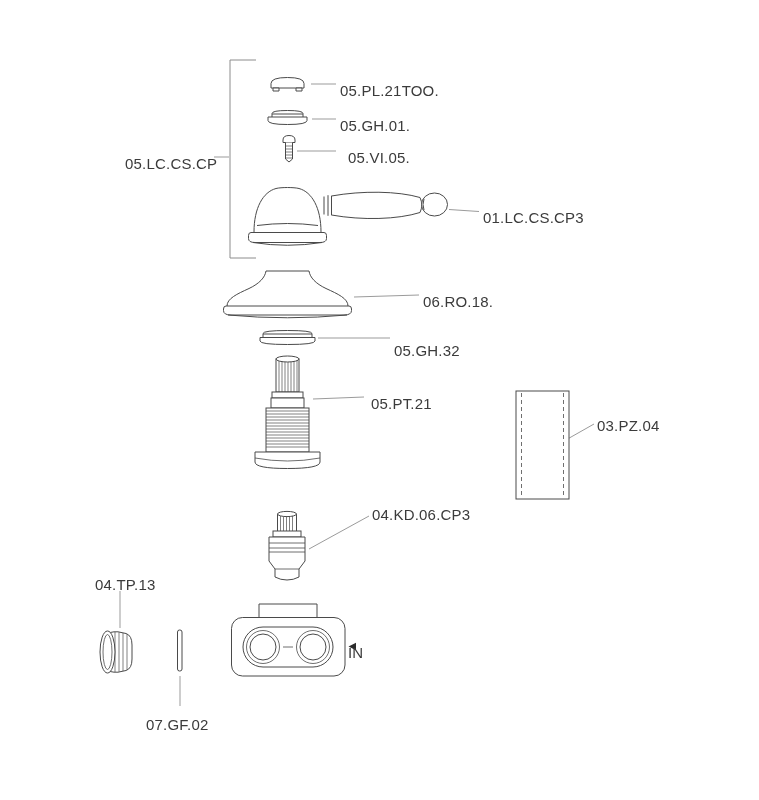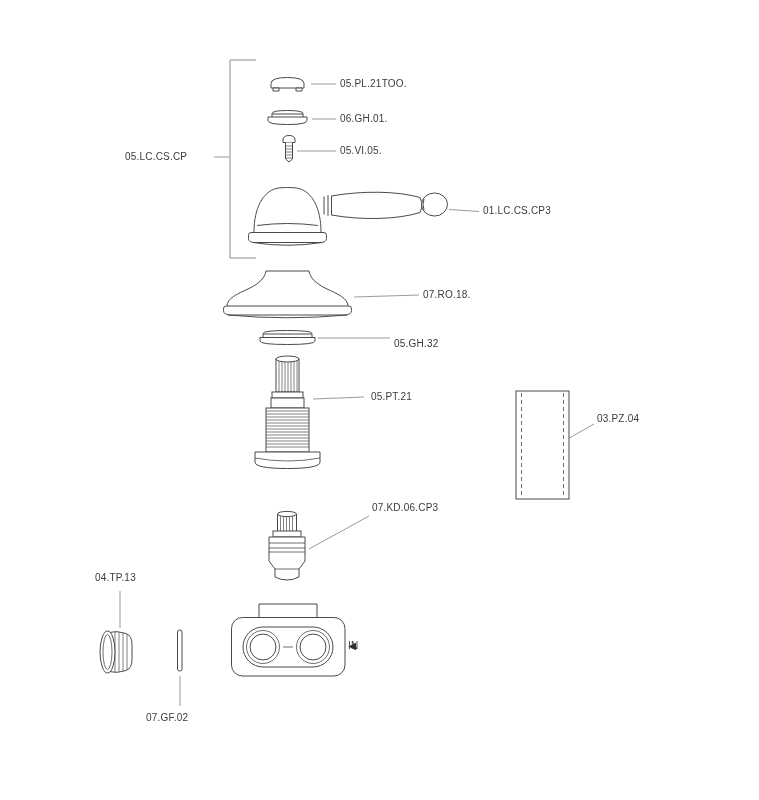--- a/index.html
+++ b/index.html
@@ -8,25 +8,26 @@
   .canvas {
     position: relative;
     width: 759px;
     height: 800px;
     background: #ffffff;
     overflow: hidden;
   }
   .svg-layer { position: absolute; left: 0; top: 0; }
   .part-label {
     position: absolute;
-    font-size: 10px;
+    font-size: 15px;
     line-height: 16px;
     color: #3b3b3b;
     letter-spacing: 0.2px;
     white-space: nowrap;
+    margin-top: 7px;
   }
 </style>
 </head>
 <body>
 
 <div class="canvas">
 
   <svg class="svg-layer" width="759" height="800" viewBox="0 0 759 800">
 
     <g stroke="#9b9b9b" stroke-width="1" fill="none">
@@ -132,37 +133,37 @@
       <path d="M115,632 V672 M119,632.3 V671.7 M123,633 V671 M127,634.2 V669.8" stroke-width="0.7"></path>
       <ellipse cx="107.5" cy="652" rx="7.5" ry="21" fill="#ffffff"></ellipse>
       <ellipse cx="107.5" cy="652" rx="4.5" ry="17.5" stroke-width="0.8"></ellipse>
     </g>
 
     <rect x="177.5" y="630" width="4.5" height="41" rx="2" fill="#ffffff" stroke="#4a4a4a" stroke-width="1"></rect>
   </svg>
 
   <div class="part-label" style="left:340px; top:76px">05.PL.21TOO.</div>
 
-  <div class="part-label" style="left:340px; top:111px">06.GH.01.</div>
+  <div class="part-label" style="left:340px; top:111px">05.GH.01.</div>
 
-  <div class="part-label" style="left:340px; top:143px">05.VI.05.</div>
+  <div class="part-label" style="left:348px; top:143px">05.VI.05.</div>
 
   <div class="part-label" style="left:125px; top:149px">05.LC.CS.CP</div>
 
   <div class="part-label" style="left:483px; top:203px">01.LC.CS.CP3</div>
 
-  <div class="part-label" style="left:423px; top:287px">07.RO.18.</div>
+  <div class="part-label" style="left:423px; top:287px">06.RO.18.</div>
 
   <div class="part-label" style="left:394px; top:336px">05.GH.32</div>
 
   <div class="part-label" style="left:371px; top:389px">05.PT.21</div>
 
   <div class="part-label" style="left:597px; top:411px">03.PZ.04</div>
 
-  <div class="part-label" style="left:372px; top:500px">07.KD.06.CP3</div>
+  <div class="part-label" style="left:372px; top:500px">04.KD.06.CP3</div>
 
   <div class="part-label" style="left:95px; top:570px">04.TP.13</div>
 
   <div class="part-label" style="left:146px; top:710px">07.GF.02</div>
 
   <div class="part-label" style="left:348px; top:638px">IN</div>
 
 </div>
 
 </body></html>

